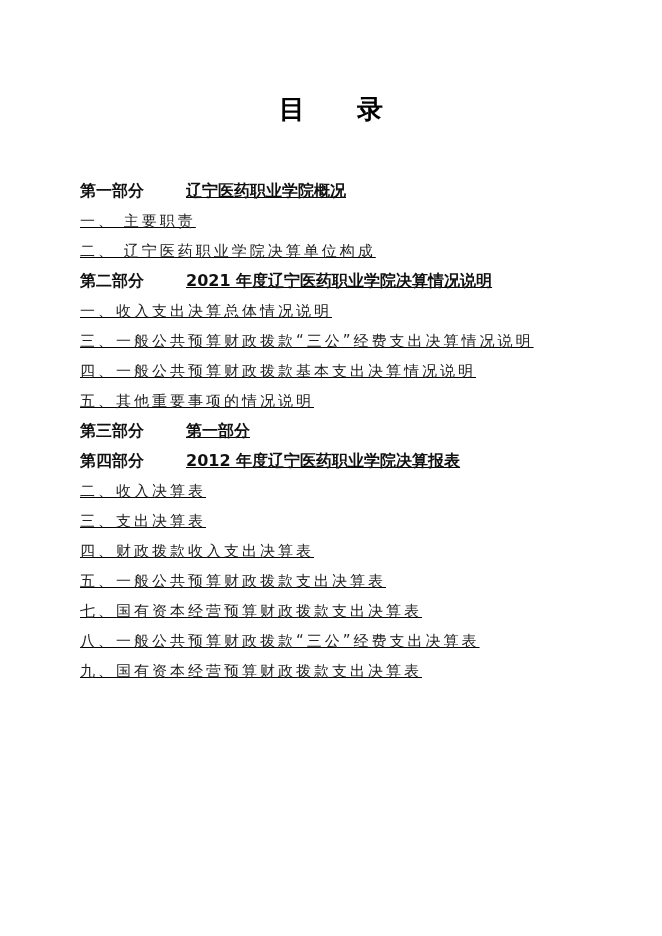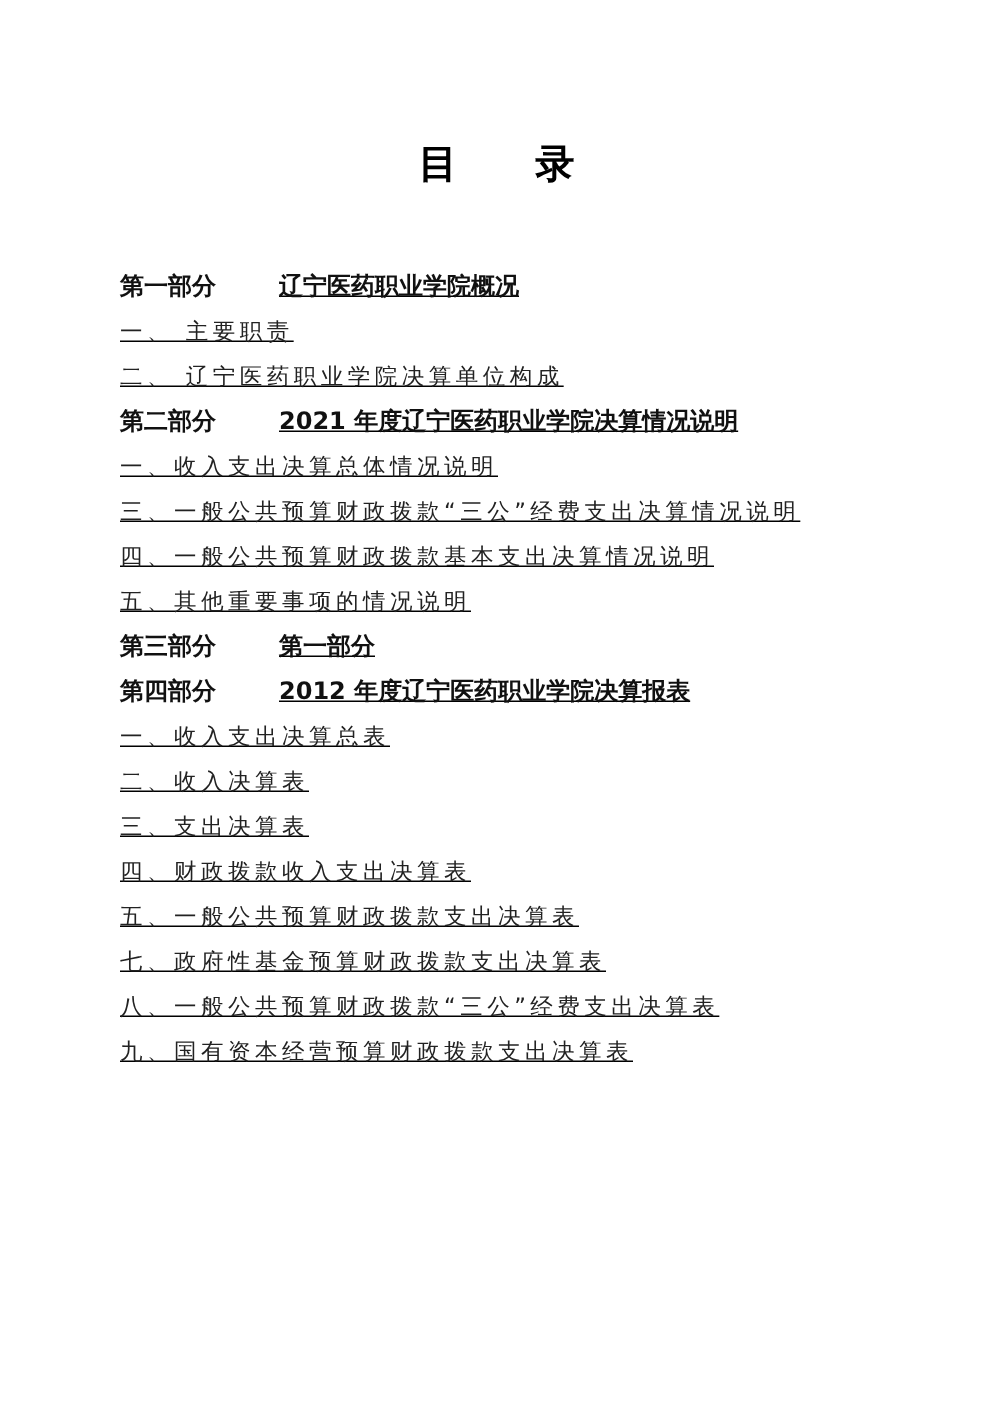--- a/index.html
+++ b/index.html
@@ -42,22 +42,21 @@
     <div class="row item">一、收入支出决算总体情况说明</div>
     <div class="row item">三、一般公共预算财政拨款“三公”经费支出决算情况说明</div>
     <div class="row item">四、一般公共预算财政拨款基本支出决算情况说明</div>
     <div class="row item">五、其他重要事项的情况说明</div>
     <div class="row part">
       <span class="pl">第三部分</span><span>第一部分</span>
     </div>
     <div class="row part">
       <span class="pl">第四部分</span><span>2012 年度辽宁医药职业学院决算报表</span>
     </div>
-    <div class="row item">一、收入支出决算总表</div>
     <div class="row item">二、收入决算表</div>
     <div class="row item">三、支出决算表</div>
     <div class="row item">四、财政拨款收入支出决算表</div>
     <div class="row item">五、一般公共预算财政拨款支出决算表</div>
-    <div class="row item">七、政府性基金预算财政拨款支出决算表</div>
+    <div class="row item">七、国有资本经营预算财政拨款支出决算表</div>
     <div class="row item">八、一般公共预算财政拨款“三公”经费支出决算表</div>
     <div class="row item">九、国有资本经营预算财政拨款支出决算表</div>
   </div>
 </div>
 
 </body></html>

